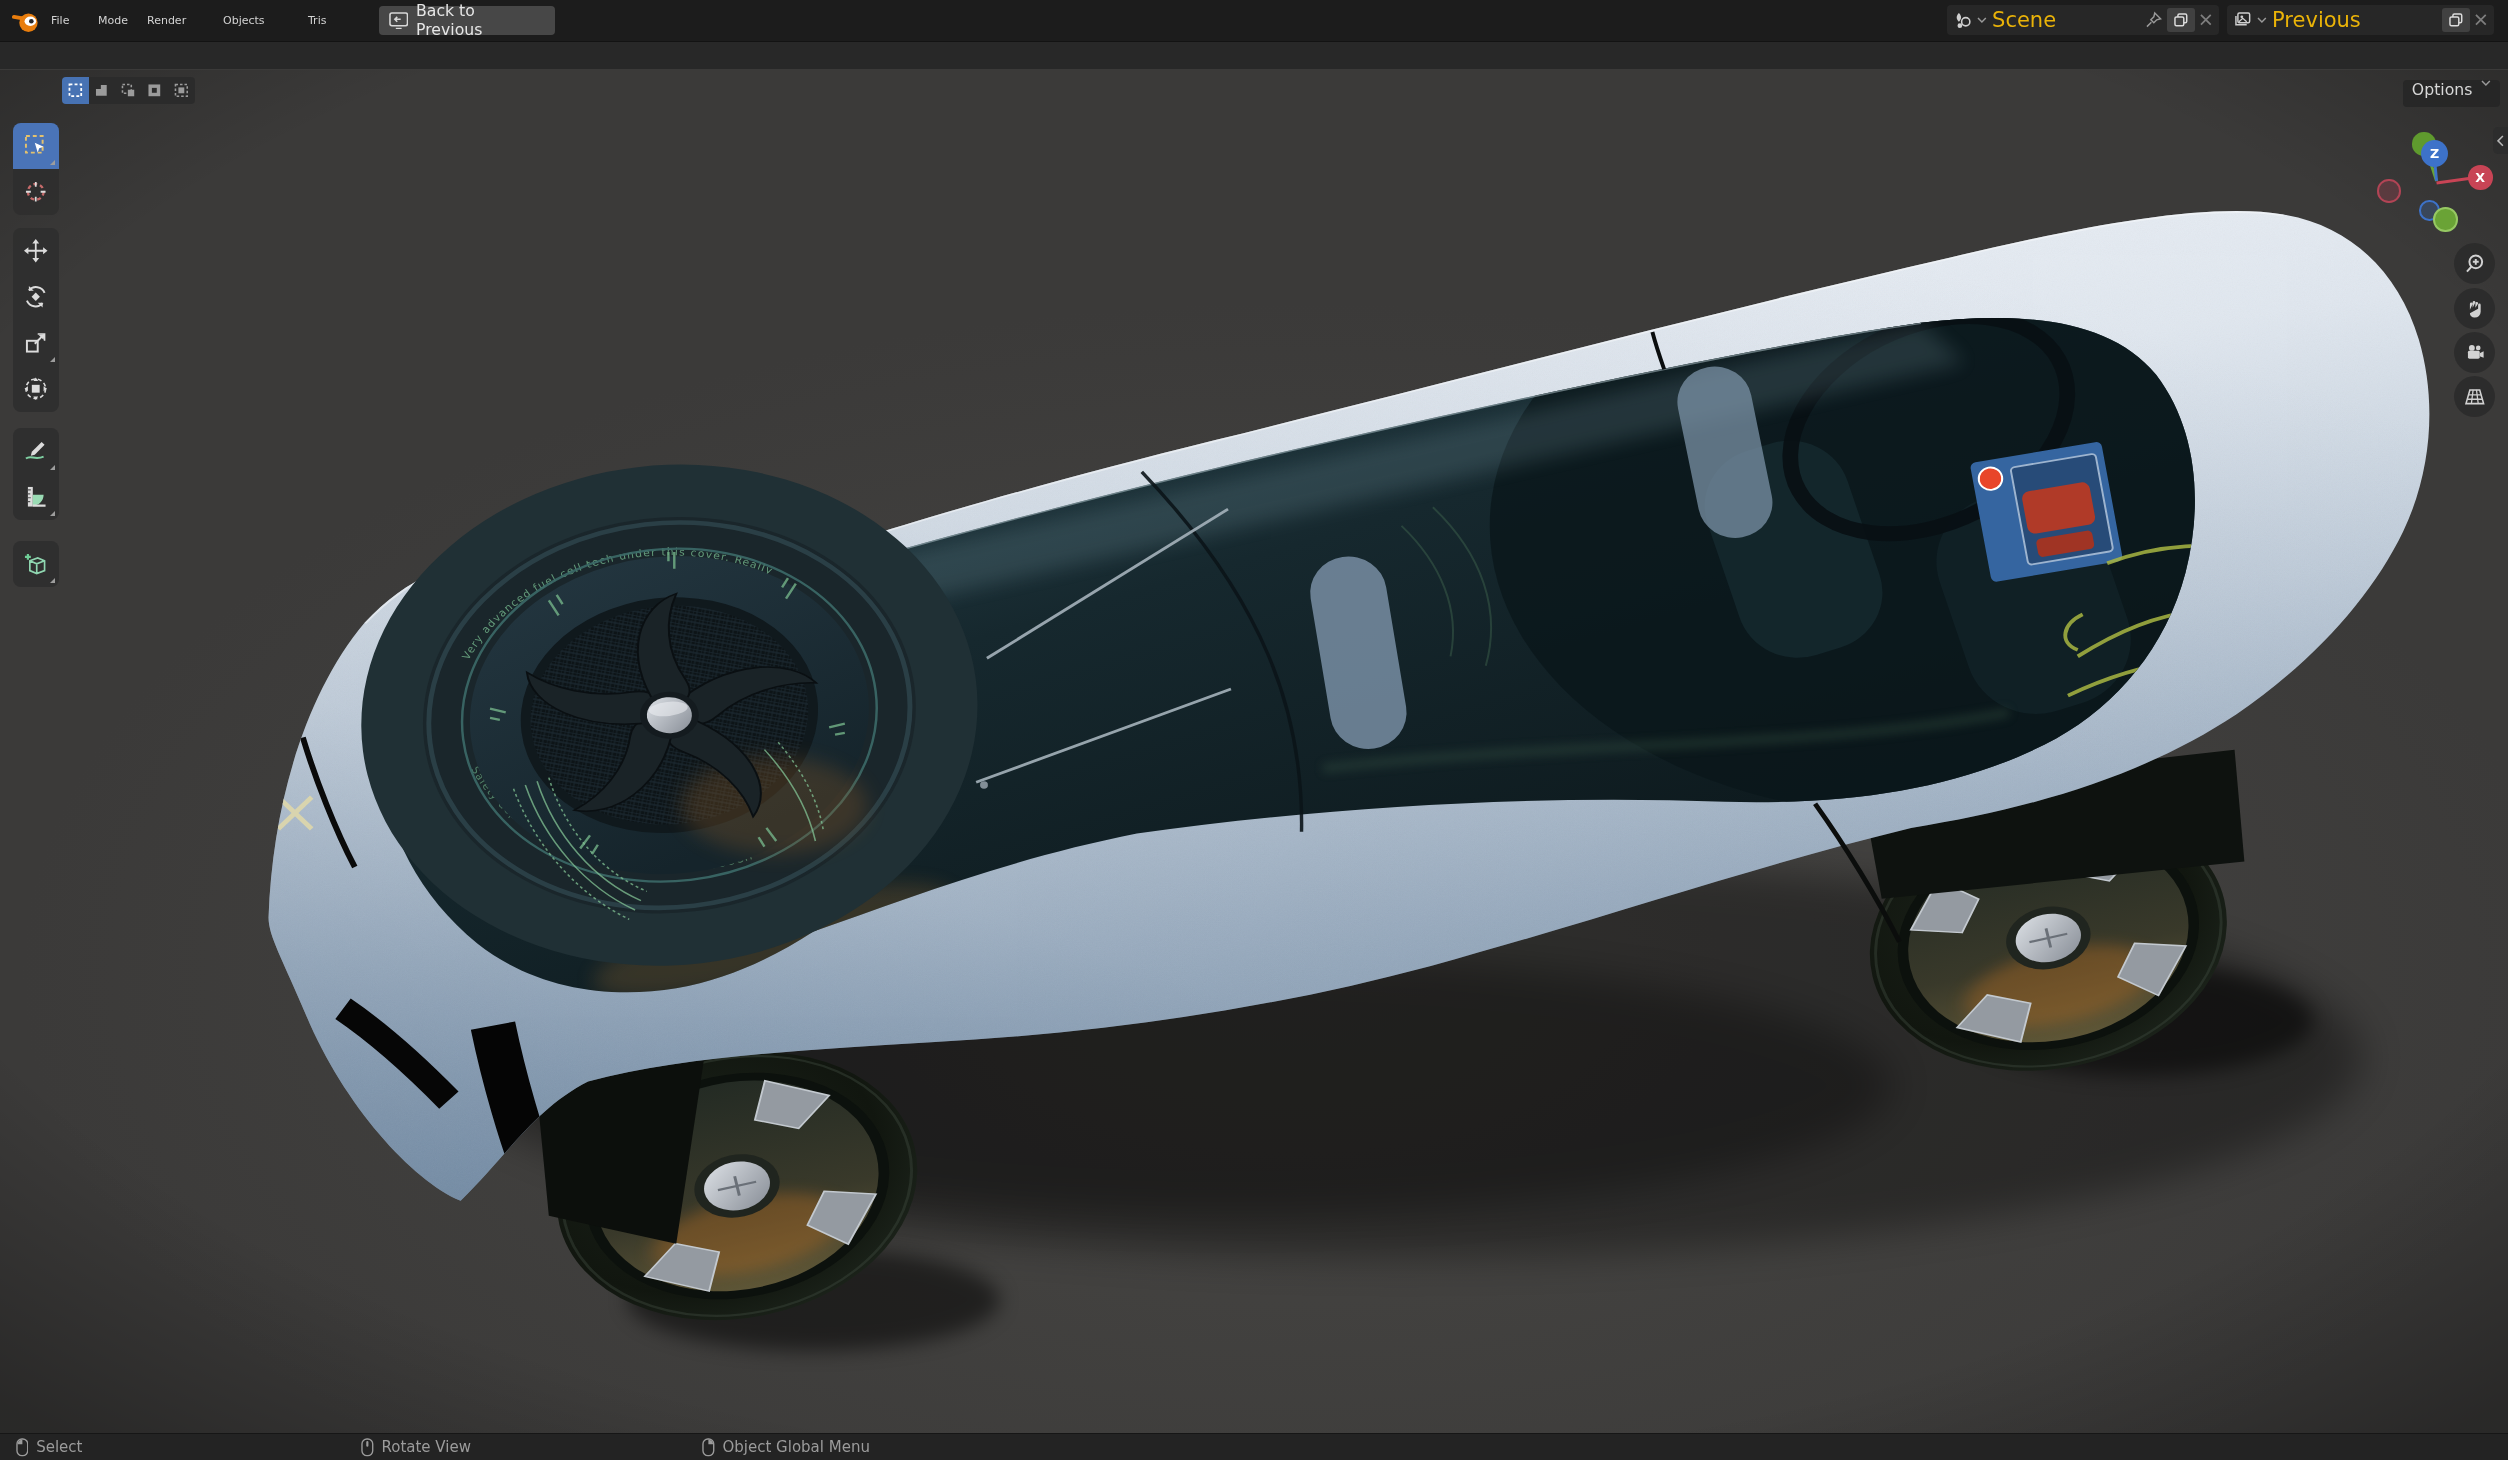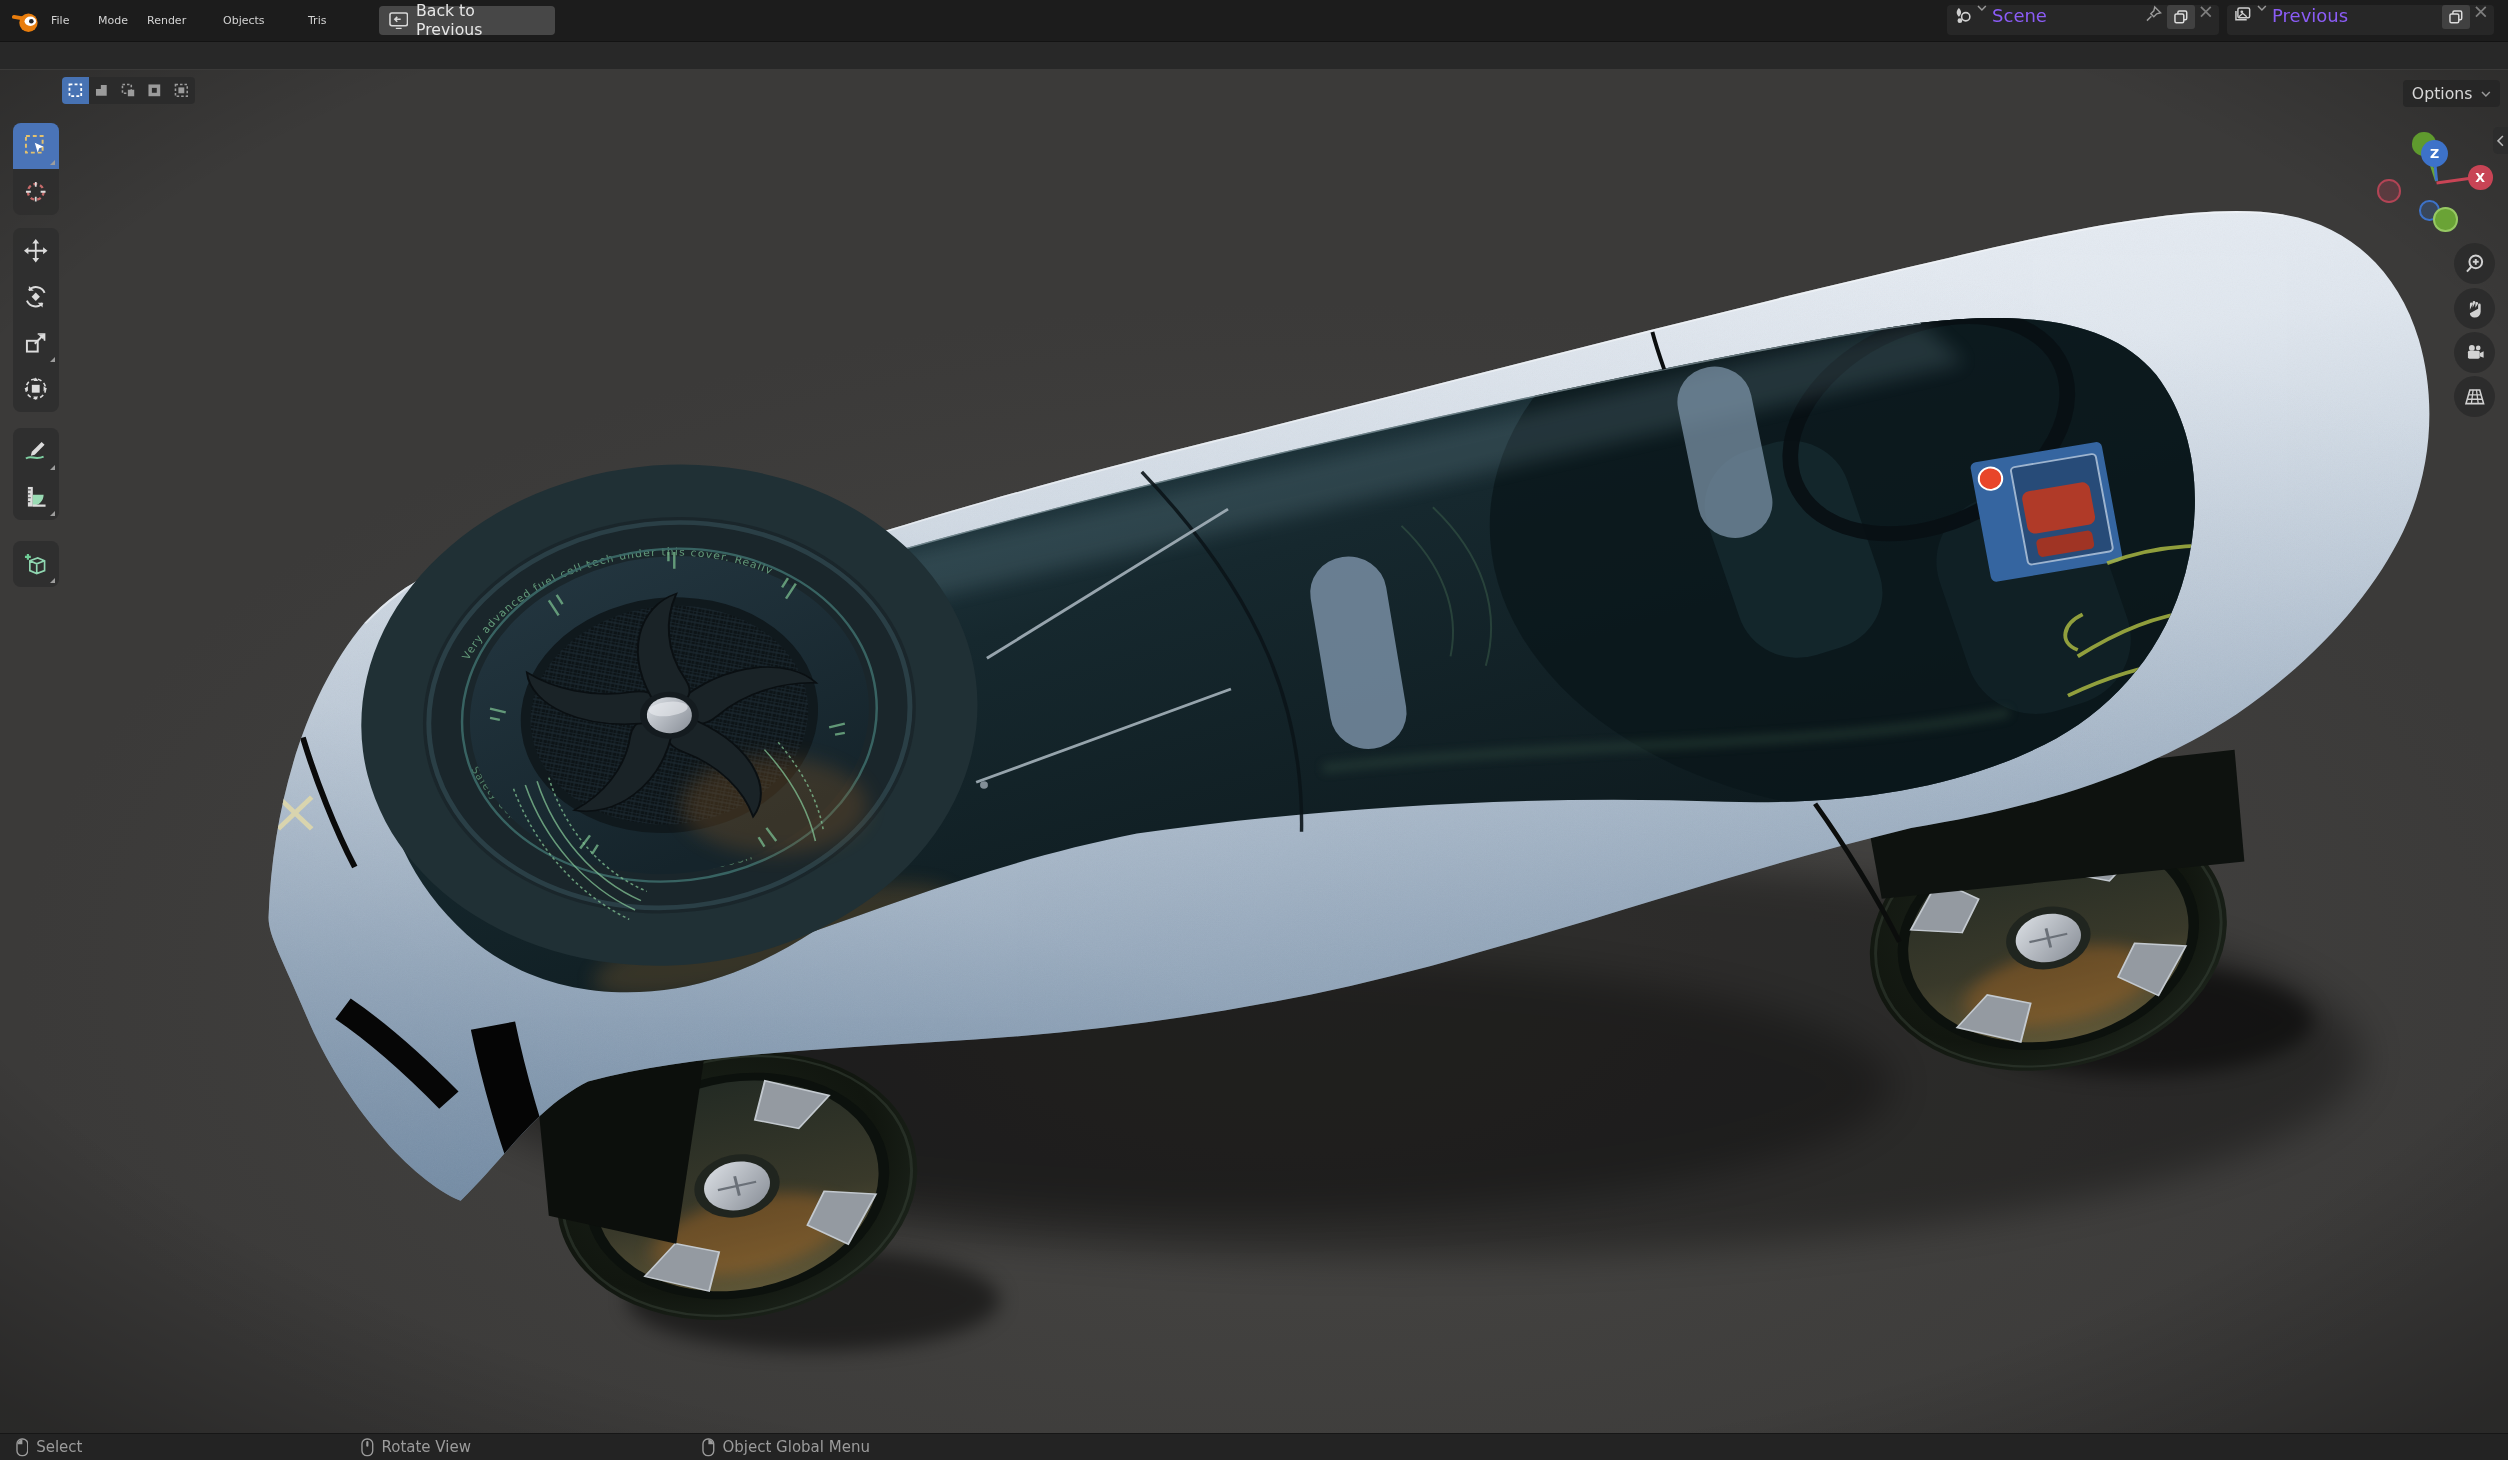--- a/index.html
+++ b/index.html
@@ -4,22 +4,22 @@
 <style>
   html,body{margin:0;padding:0;}
   body{width:2508px;height:1460px;position:relative;overflow:hidden;background:#3b3a39;
        font-family:"DejaVu Sans","Liberation Sans",sans-serif;color:#d5d5d5;}
   .abs{position:absolute;}
   
   .topbar{position:absolute;left:0;top:0;width:100%;height:41px;background:#1c1c1c;z-index:40;}
   .menu{position:absolute;top:0;height:41px;line-height:41px;font-size:11px;color:#d2d2d2;cursor:default;}
   .backbtn{position:absolute;left:379px;top:5.9px;width:176px;height:29px;background:#474747;border-radius:3.9px;
            display:flex;align-items:center;gap:7.8px;padding:0 9.8px;box-sizing:border-box;color:#e6e6e6;font-size:15.7px;}
-  .idgroup{position:absolute;top:4.9px;height:30px;background:#272727;border-radius:3.9px;display:flex;
-           padding:0 5.9px;box-sizing:border-box;gap:4.9px;font-size:18px;color:#8b5cf6;}
+  .idgroup{position:absolute;top:4.9px;height:30px;background:#272727;border-radius:3.9px;display:flex;align-items:center;
+           padding:0 5.9px;box-sizing:border-box;gap:4.9px;font-size:21px;color:#eab308;}
   .minibtn{width:27.4px;height:24.5px;background:#414141;border-radius:2.9px;display:flex;align-items:center;justify-content:center;}
   
   .vheader{position:absolute;left:0;top:41px;width:100%;height:28px;background:#282828;border-top:1px solid #131313;
            box-sizing:border-box;z-index:40;}
   .vmenu{position:absolute;top:41px;height:28px;line-height:28px;font-size:15.7px;color:#d5d5d5;}
   .pill{position:absolute;top:44px;height:23.5px;background:#313131;border-radius:3.9px;display:flex;align-items:center;
         gap:5.9px;padding:0 6.9px;box-sizing:border-box;font-size:14.7px;color:#e0e0e0;}
   .seggrp{position:absolute;top:44px;height:23.5px;display:flex;border-radius:3.9px;overflow:hidden;}
   .seg{height:23.5px;display:flex;align-items:center;justify-content:center;background:#313131;}
   .seg.lit{background:#565656;}
@@ -30,21 +30,21 @@
   .smbtn{width:26.5px;height:26.5px;background:rgba(43,43,43,.95);display:flex;align-items:center;justify-content:center;}
   .smbtn.on{background:#4772b3;}
   
   .tgroup{position:absolute;left:12.7px;width:46px;background:rgba(46,46,46,.93);border-radius:7.8px;display:flex;
           flex-direction:column;overflow:hidden;z-index:30;}
   .tbtn{width:46px;height:46px;display:flex;align-items:center;justify-content:center;position:relative;}
   .tbtn.on{background:#4a74b8;}
   .tbtn .tri{position:absolute;right:3.9px;bottom:3.9px;width:0;height:0;border-left:5.9px solid transparent;border-bottom:5.9px solid #9d9d9d;}
   
   .optbtn{position:absolute;left:2403px;top:80px;width:97px;height:27.4px;background:rgba(38,38,38,.92);border-radius:3.9px;
-          display:flex;align-items:center;justify-content:center;gap:9px;font-size:15.7px;color:#d8d8d8;z-index:30;}
+          display:flex;align-items:flex-start;justify-content:center;gap:9px;font-size:15.7px;color:#d8d8d8;z-index:30;}
   .collapse{position:absolute;left:2493px;top:127px;width:15.7px;height:27.4px;background:#2d2d2d;border-radius:4.9px 0 0 4.9px;
             display:flex;align-items:center;justify-content:center;z-index:30;}
   .ball{position:absolute;border-radius:50%;display:flex;align-items:center;justify-content:center;
         font-size:12.7px;font-weight:bold;color:#fff;z-index:32;box-sizing:border-box;}
   .navbtn{position:absolute;left:2454px;width:41px;height:41px;border-radius:50%;background:rgba(41,41,41,.82);
           display:flex;align-items:center;justify-content:center;z-index:30;}
   
   .statusbar{position:absolute;left:0;top:1433px;width:100%;height:27.4px;background:#232323;border-top:1px solid #161616;
              box-sizing:border-box;z-index:40;font-size:15px;color:#9b9b9b;}
   .hint{position:absolute;top:0;height:26.5px;display:flex;align-items:center;gap:7.8px;}

